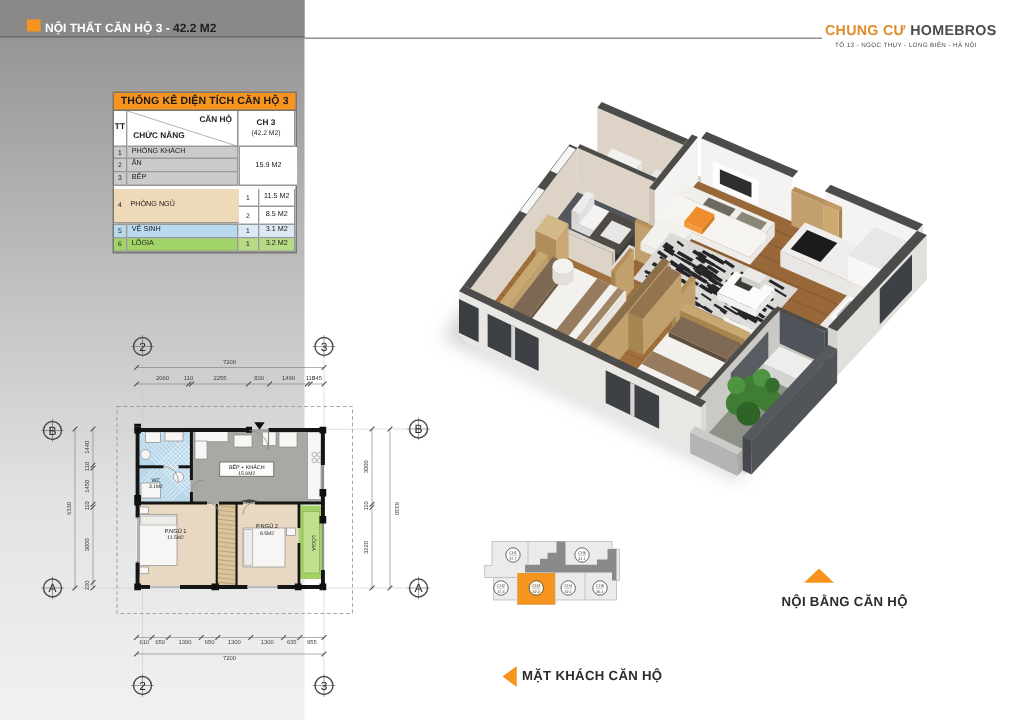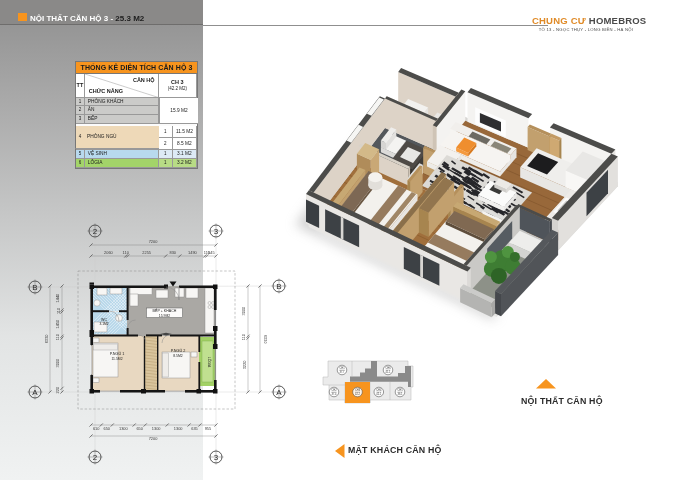--- a/index.html
+++ b/index.html
@@ -5,37 +5,37 @@
   font-family:"Liberation Sans", sans-serif; overflow:hidden; }
 .leftcol { position:absolute; left:0; top:0; width:203px; height:480px;
   background:linear-gradient(180deg,#8f8f8f 0%,#a8a8a8 20%,#c6c7c7 45%,#e2e4e4 70%,#f0f2f2 100%); }
 .topbar { position:absolute; left:0; top:0; width:203px; height:25px; background:#8a8988;
   border-bottom:1.5px solid #6e6d6c; }
 .osq { position:absolute; left:18px; top:12.5px; width:8.5px; height:8.5px; background:#f7941e; }
 .htext { position:absolute; left:30px; top:13.5px; font-size:8px; font-weight:bold; color:#ffffff;
   letter-spacing:0px; white-space:nowrap; }
 .htext b { color:#1e1e1e; }
 .topline { position:absolute; left:203px; top:24.5px; width:345px; height:1px; background:#8f8f8f; }
-.logo { position:absolute; left:532px; top:15px; width:108px; text-align:center; }
+.logo { position:absolute; left:550px; top:15px; width:108px; text-align:center; }
 .logo .l1 { font-size:9.5px; font-weight:bold; letter-spacing:0.2px; color:#e08b28; white-space:nowrap; }
 .logo .l1 b { color:#4a4a4a; margin-left:3px; }
 .logo .l2 { font-size:4.2px; color:#4a4a4a; margin-top:1px; letter-spacing:0.25px; white-space:nowrap; }
 .tbl { position:absolute; left:75px; top:61px; width:123px; font-size:5px; color:#1a1a1a; }
 .tbl .hdr { height:12.5px; background:#f7941e; border:0.5px solid #777;
   font-weight:bold; font-size:7px; text-align:center; line-height:12.5px; letter-spacing:0.1px; }
 .row { display:flex; border-left:0.5px solid #777; border-right:0.5px solid #777; }
 .c { border-right:0.5px solid #999; border-bottom:0.5px solid #999; display:flex;
   align-items:center; justify-content:center; text-align:center; }
 .cl { justify-content:flex-start; padding-left:3px; }
 .lbl { position:absolute; font-weight:bold; font-size:8.8px; color:#2b2b2b; white-space:nowrap; letter-spacing:0.2px; }
 </style></head><body>
 <div class="leftcol"></div>
 <div class="topbar"></div>
 <div class="osq"></div>
-<div class="htext">NỘI THẤT CĂN HỘ 3 - <b>25.3 M2</b></div>
+<div class="htext">NỘI THẤT CĂN HỘ 3 - <b>42.2 M2</b></div>
 <div class="topline"></div>
 <div class="logo">
     <div class="l1">CHUNG CƯ<b>HOMEBROS</b></div>
     <div class="l2">TỔ 13 - NGỌC THỤY - LONG BIÊN - HÀ NỘI</div>
   </div>
 <div class="tbl">
     <div class="hdr">THỐNG KÊ DIỆN TÍCH  CĂN HỘ  3</div>
     <div class="row" style="height:24px">
       <div class="c" style="width:9px; font-weight:bold; font-size:5.5px; background:#fff">TT</div>
       <div class="c" style="width:75px; background:#fff; position:relative; padding:0">
@@ -756,15 +756,15 @@
       <circle cx="400" cy="392" r="4.8" fill="#ffffff" fill-opacity="0.9" stroke="#4a4a4a" stroke-width="0.55"></circle>
       <text x="400" y="391.2" font-size="2.6" text-anchor="middle" fill="#444">CH5</text>
       <line x1="397.4" y1="392.1" x2="402.6" y2="392.1" stroke="#666" stroke-width="0.3"></line>
       <text x="400" y="395.2" font-size="2.6" text-anchor="middle" fill="#444">36.1</text>
     </g>
   </svg>
 <div class="lbl" style="left:348px; top:445px">MẶT KHÁCH CĂN HỘ</div>
 <svg width="12" height="16" style="position:absolute; left:334px; top:443px">
     <polygon points="10.5,1 10.5,15 1,8" fill="#f7941e"></polygon>
   </svg>
-<div class="lbl" style="left:521px; top:396px">NỘI THẤT CĂN HỘ</div>
+<div class="lbl" style="left:521px; top:396px">NỘI BẰNG CĂN HỘ</div>
 <svg width="22" height="12" style="position:absolute; left:535px; top:378px">
     <polygon points="1,10.5 21,10.5 11,1" fill="#f7941e"></polygon>
   </svg>
 </body></html>

